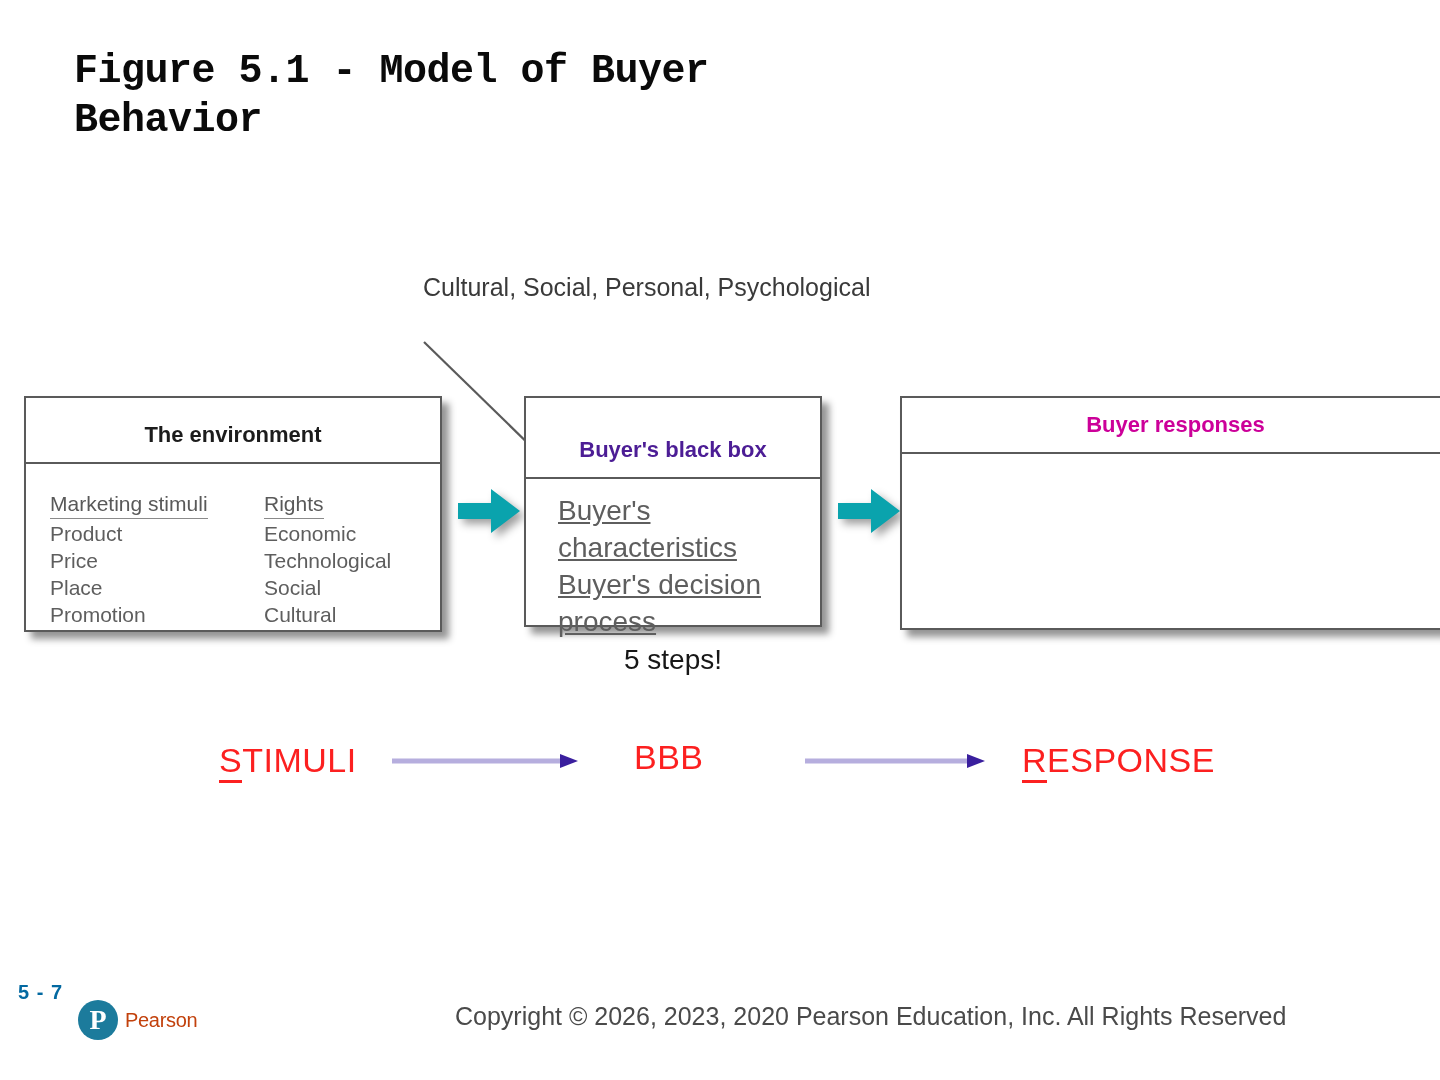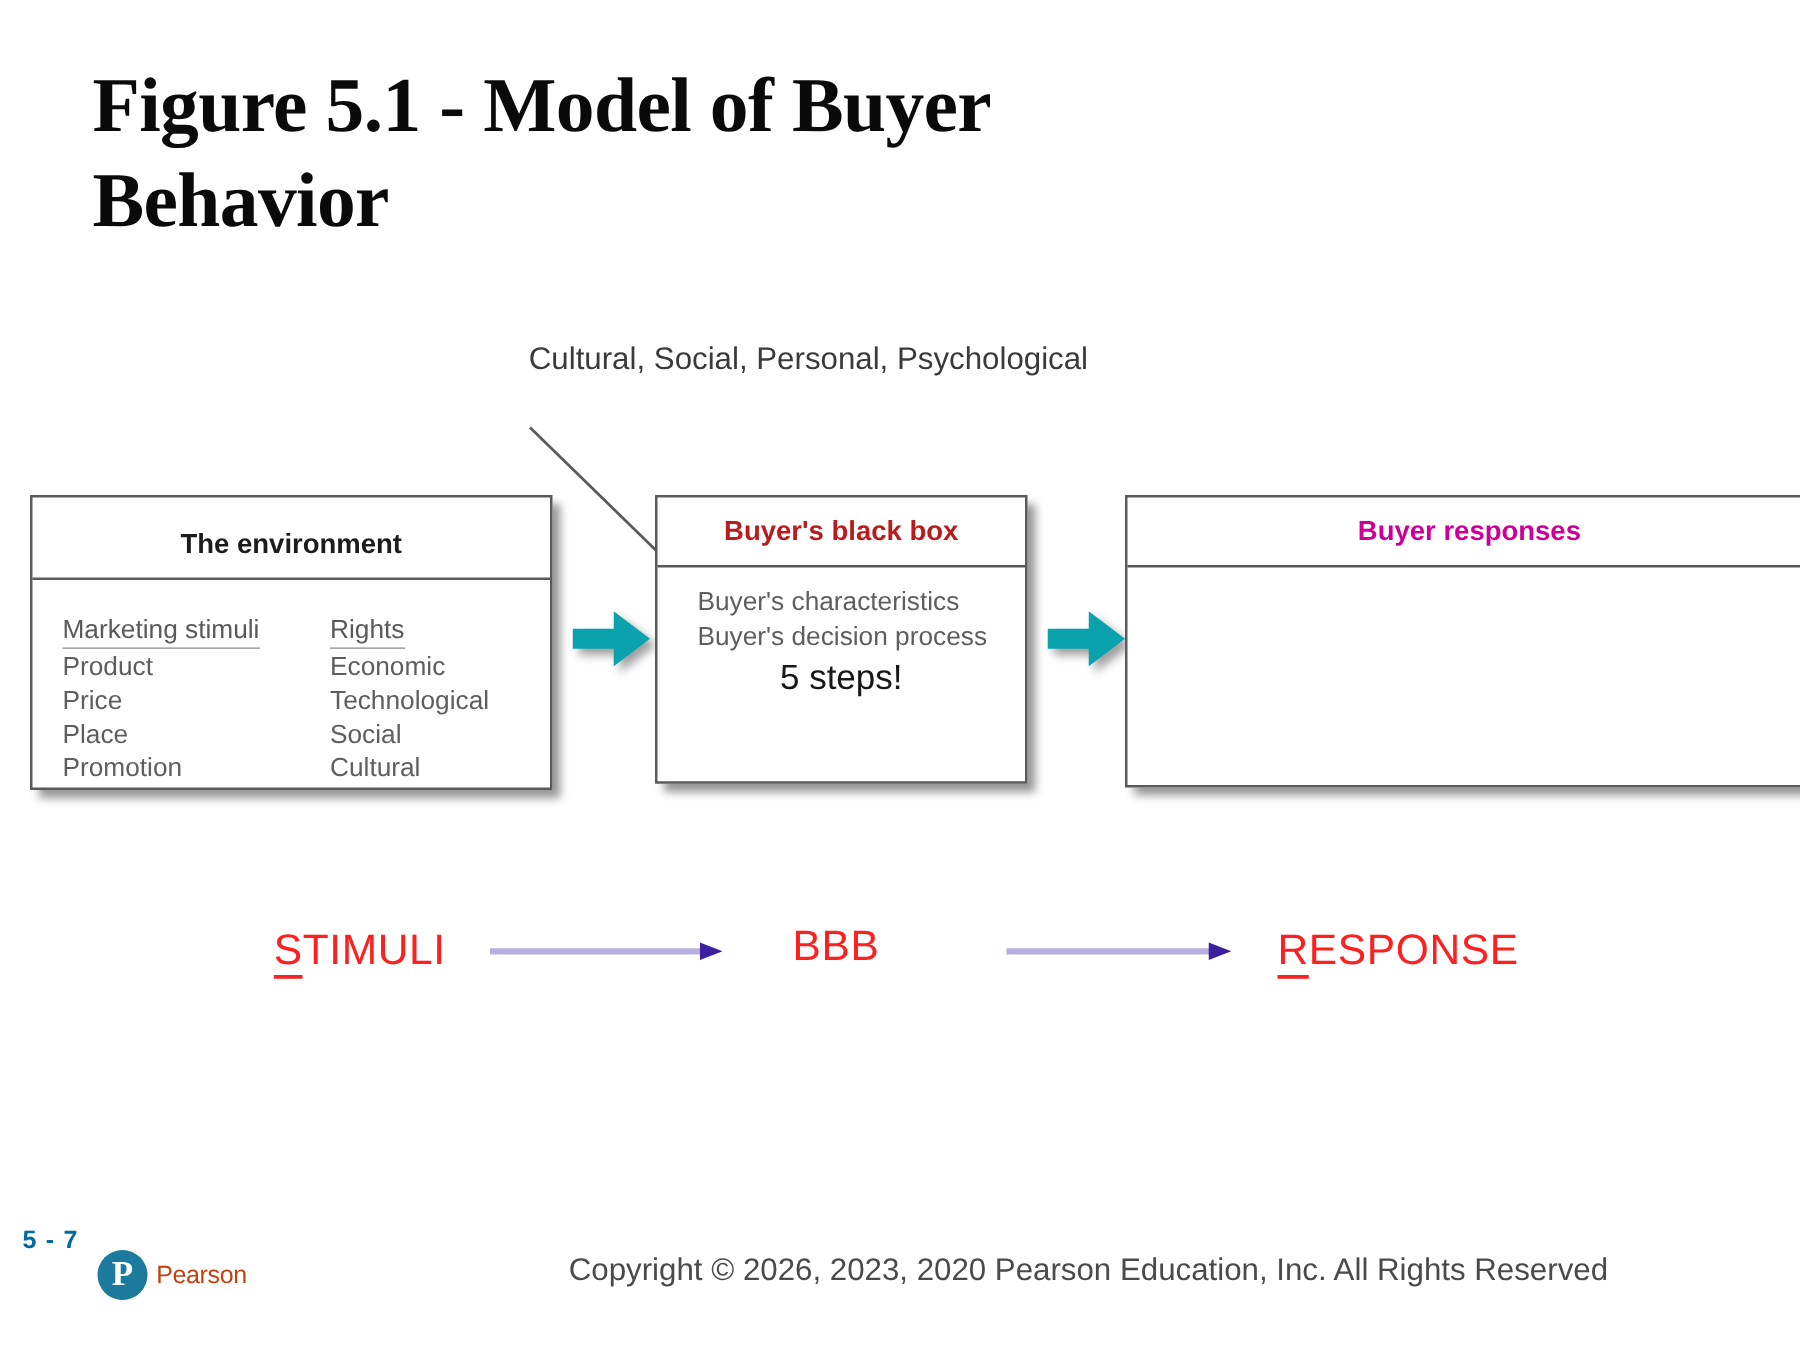--- a/index.html
+++ b/index.html
@@ -19,23 +19,23 @@
     background: #ffffff;
     overflow: hidden;
   }
 
   
   #slide-title {
     position: absolute;
     left: 74px;
     top: 48px;
     width: 820px;
-    font-family: Liberation Serif, serif;
-    font-weight: bold;
-    font-size: 62px;
+    font-family: Liberation Mono, monospace;
+    font-weight: bold;
+    font-size: 40px;
     line-height: 1.22;
     color: #0a0a0a;
     letter-spacing: -0.5px;
   }
 
   
   #influences-caption {
     position: absolute;
     left: 423px;
     top: 273px;
@@ -57,21 +57,21 @@
     height: 56px;
     border-bottom: 2px solid #5a5a5a;
     display: flex;
     align-items: center;
     justify-content: center;
     font-weight: bold;
     font-size: 22px;
     box-sizing: border-box;
   }
   .dbox-header.env   { color: #1c1c1c; margin-top: 10px; }
-  .dbox-header.black { color: #b91c1c; }
+  .dbox-header.black { color: #4c1d95; margin-top: 25px; }
   .dbox-header.resp  { color: #cc0099; }
 
   .dbox-body {
     padding: 14px 0 0 0;
     box-sizing: border-box;
     color: #595959;
     font-size: 21px;
     line-height: 1.26;
   }
 
@@ -95,21 +95,21 @@
   }
   .col-item {
     color: #5e5e5e;
     font-size: 21px;
     line-height: 1.28;
   }
 
   
   #box-blackbox { left: 524px; top: 396px; width: 298px; height: 231px; }
   #box-blackbox .dbox-body { padding: 14px 10px 0 10px; text-align: center; }
-  .bb-line { color: #5e5e5e; font-size: 21px; line-height: 1.32; text-align: left; padding-left: 22px;}
+  .bb-line { color: #5e5e5e; font-size: 28px; line-height: 1.32; text-align: left; padding-left: 22px; text-decoration: underline;}
   #five-steps {
     color: #171717;
     font-size: 28px;
     line-height: 1.3;
     text-align: center;
     margin-top: 1px;
   }
 
   
   #box-responses { left: 900px; top: 396px; width: 551px; height: 234px; }

